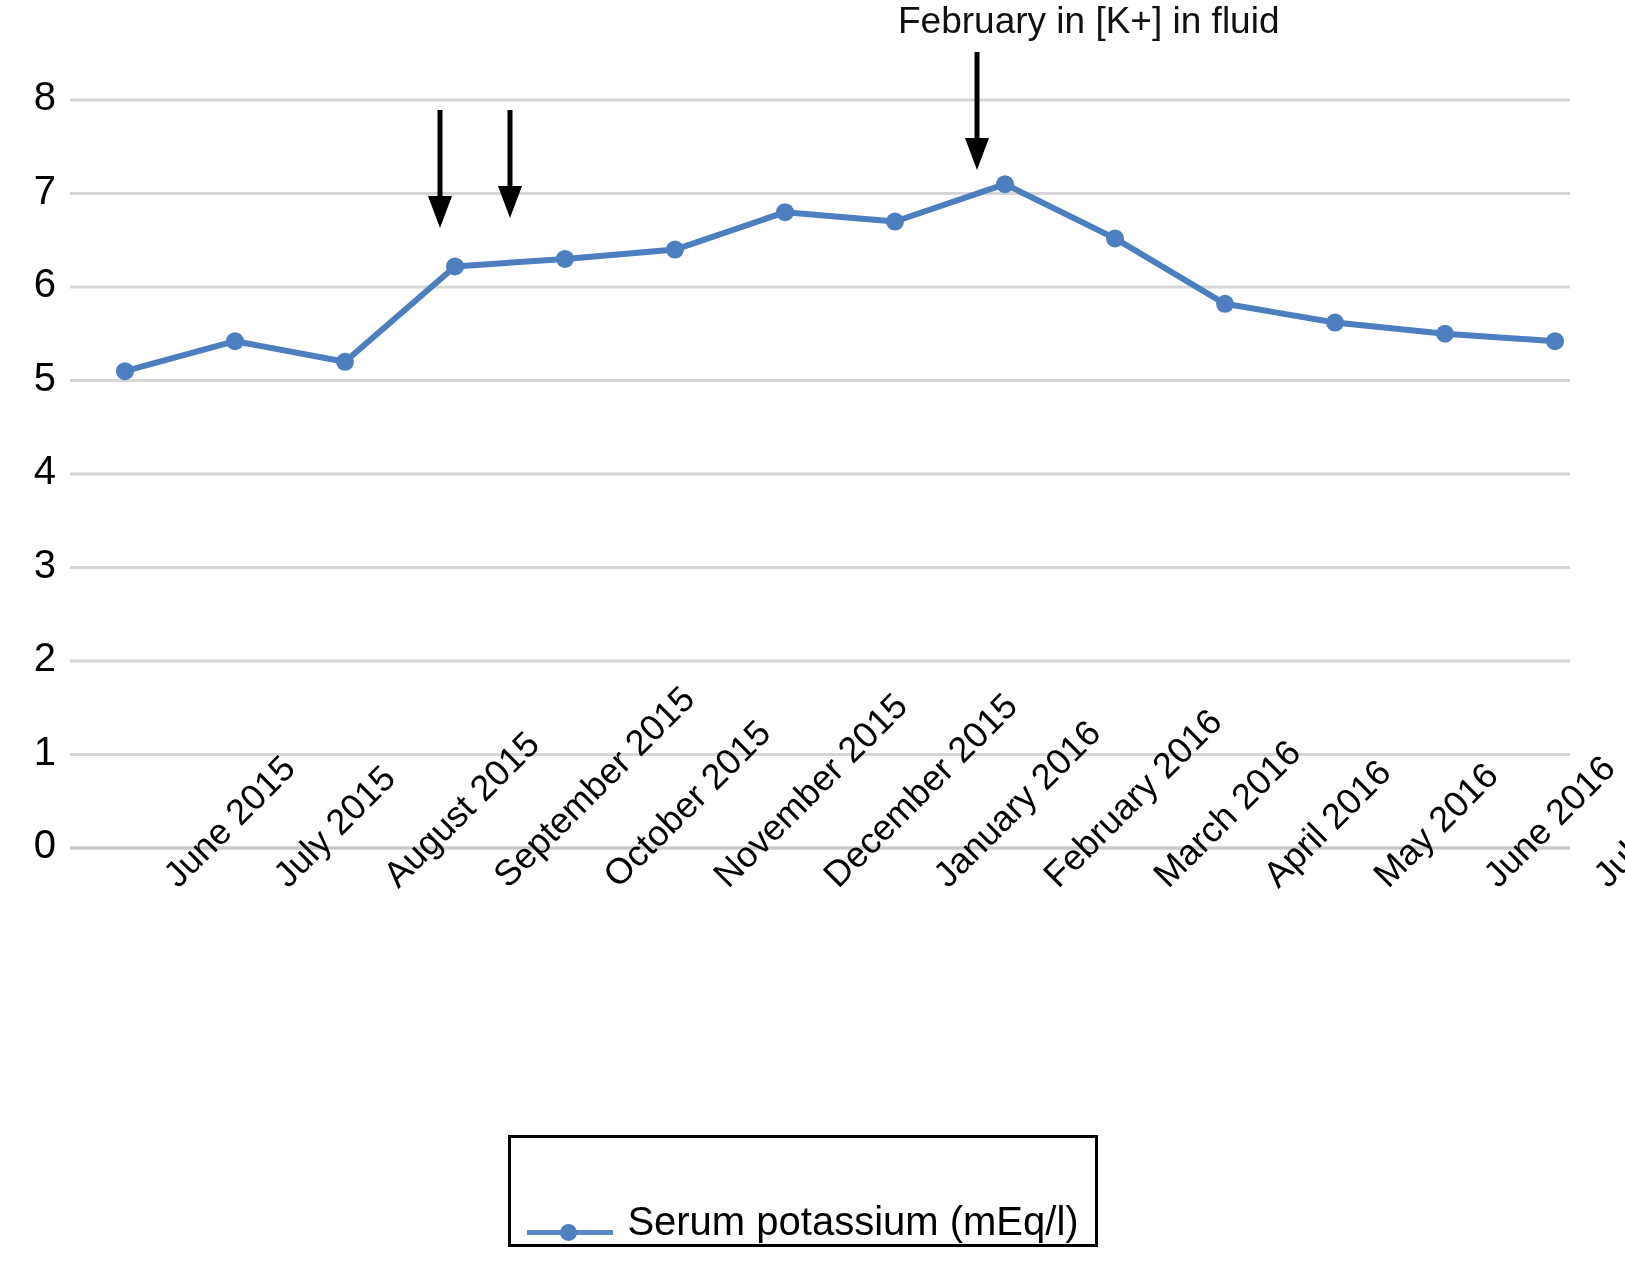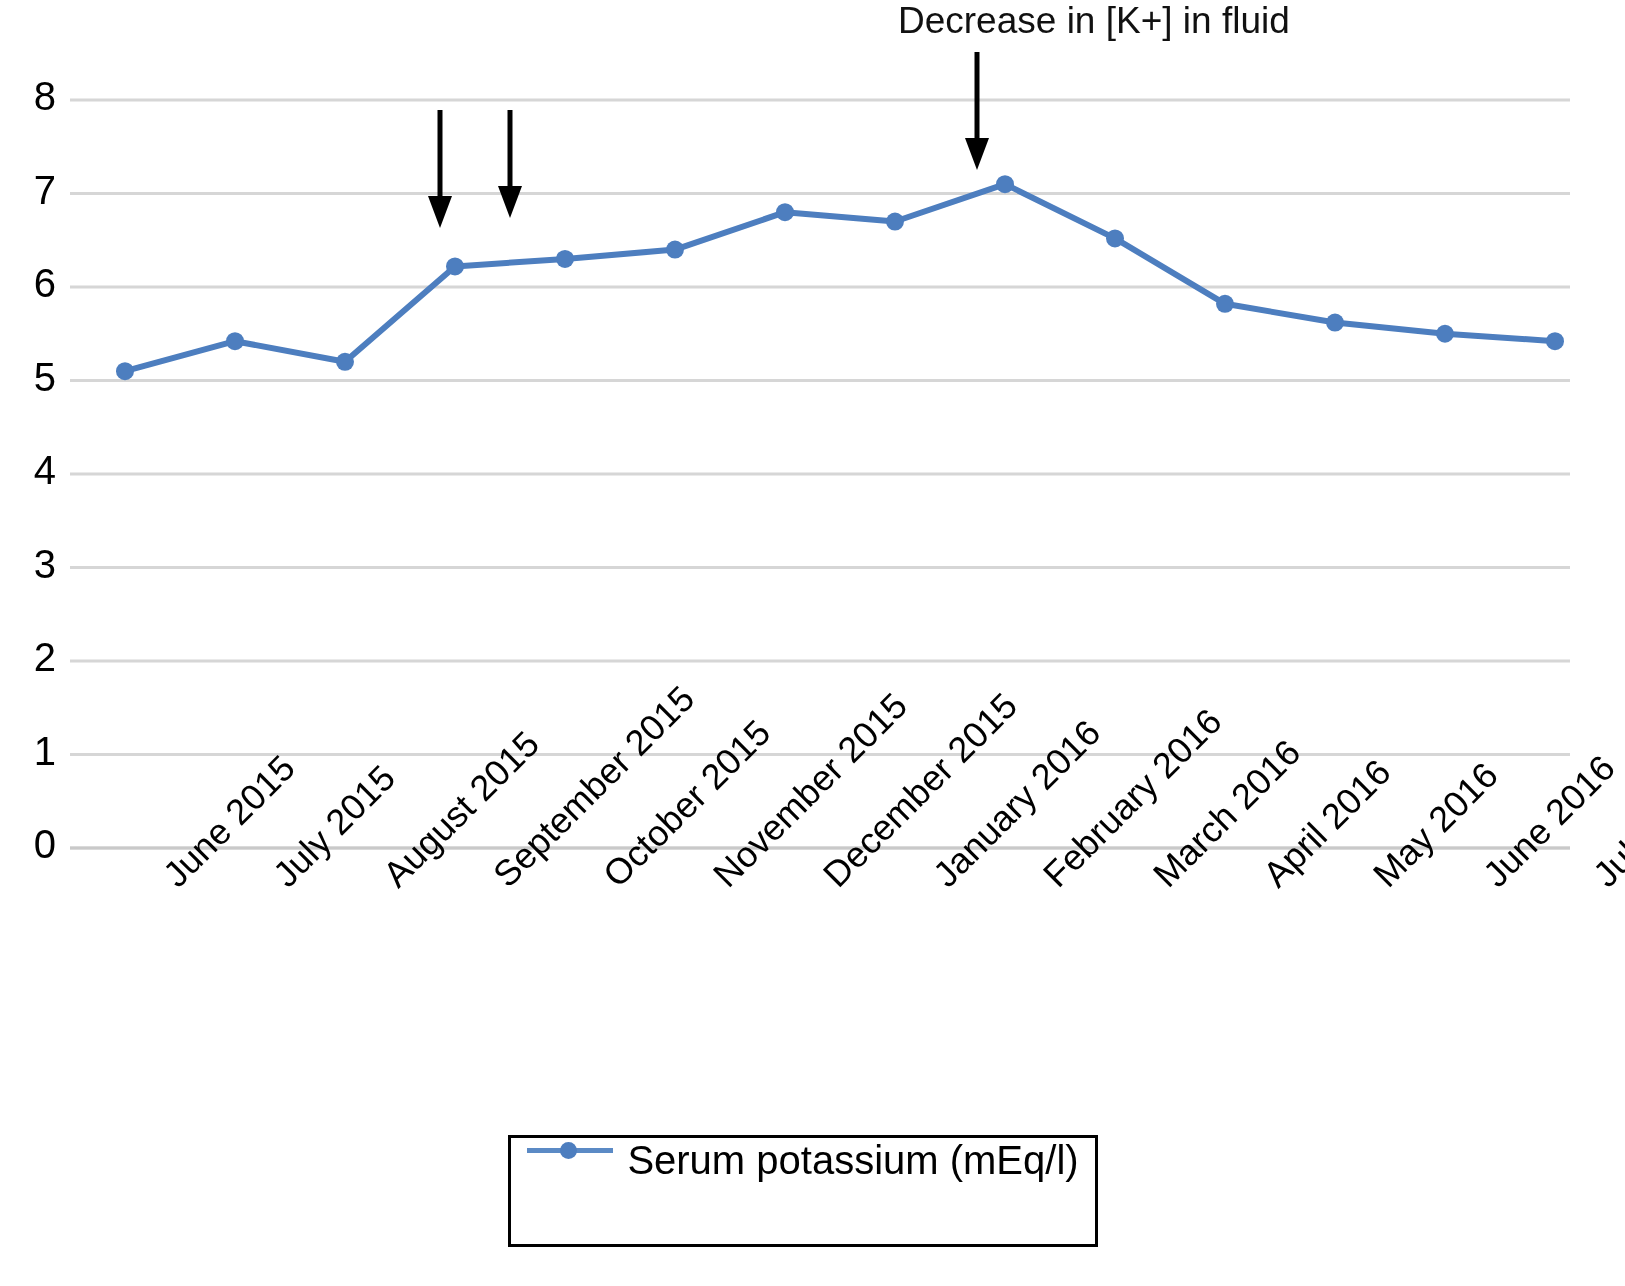--- a/index.html
+++ b/index.html
@@ -58,21 +58,21 @@
   .legend-box {
     position: absolute;
     left: 508px;
     top: 1135px;
     width: 590px;
     height: 112px;
     border: 3px solid #000000;
     background: #ffffff;
     box-sizing: border-box;
     display: flex;
-    align-items: flex-start;
+    align-items: flex-end;
     justify-content: center;
     gap: 14px;
   }
   .legend-label {
     font-size: 40px;
     color: #000000;
     white-space: nowrap;
   }
   .legend-swatch {
     width: 86px;
@@ -96,21 +96,21 @@
     border-radius: 50%;
     background: #4d7ebf;
   }
 </style>
 </head>
 <body>
 
 <div id="chart-root">
 
 
-  <div class="annotation-text" id="annot-1">Decrease in [K+] in fluid</div>
+  <div class="annotation-text" id="annot-1">February in [K+] in fluid</div>
 
   <svg id="plot-svg" width="1625" height="1286" style="position:absolute;left:0;top:0;">
 
     <g id="gridlines">
         <line x1="70" x2="1570" y1="100" y2="100" stroke="#d6d6d6" stroke-width="3"></line>
         <line x1="70" x2="1570" y1="193.5" y2="193.5" stroke="#d6d6d6" stroke-width="3"></line>
         <line x1="70" x2="1570" y1="287" y2="287" stroke="#d6d6d6" stroke-width="3"></line>
         <line x1="70" x2="1570" y1="380.5" y2="380.5" stroke="#d6d6d6" stroke-width="3"></line>
         <line x1="70" x2="1570" y1="474" y2="474" stroke="#d6d6d6" stroke-width="3"></line>
         <line x1="70" x2="1570" y1="567.5" y2="567.5" stroke="#d6d6d6" stroke-width="3"></line>

